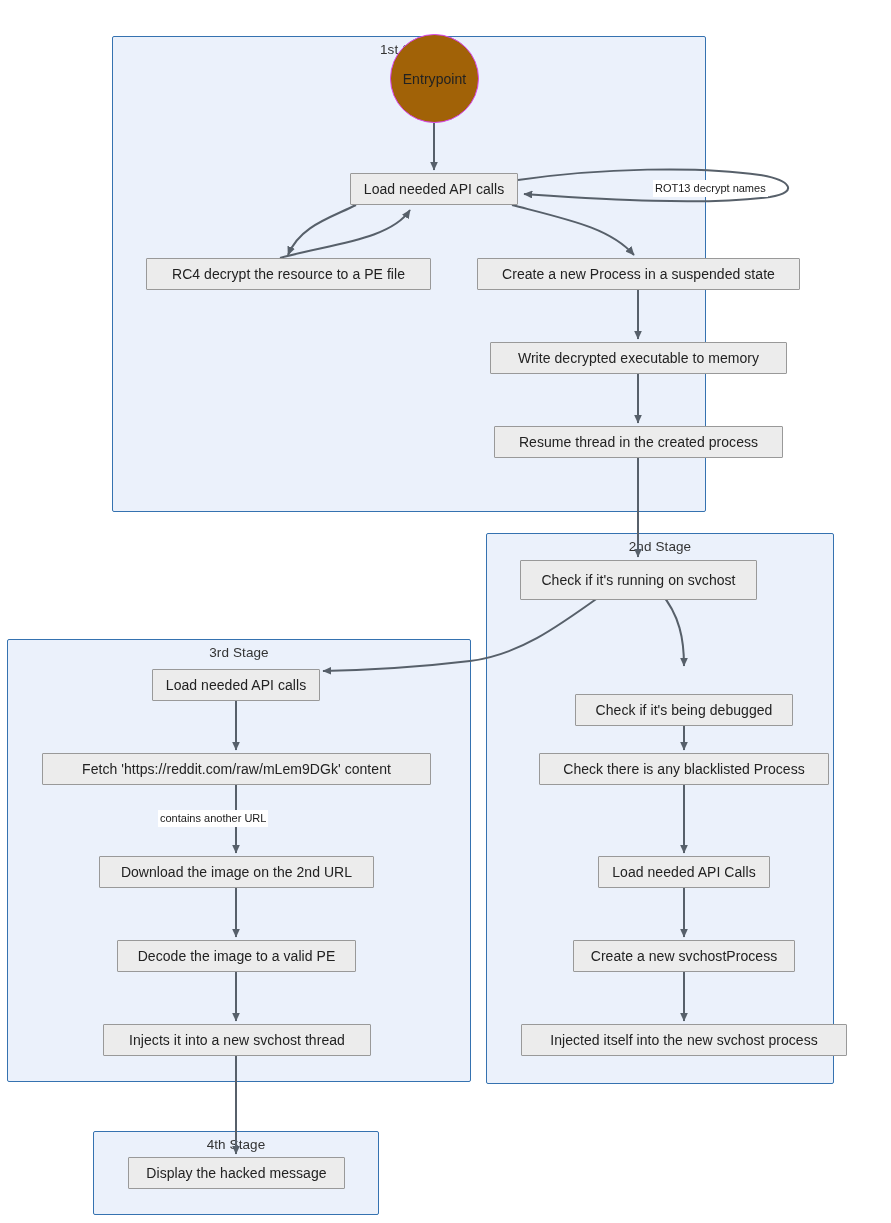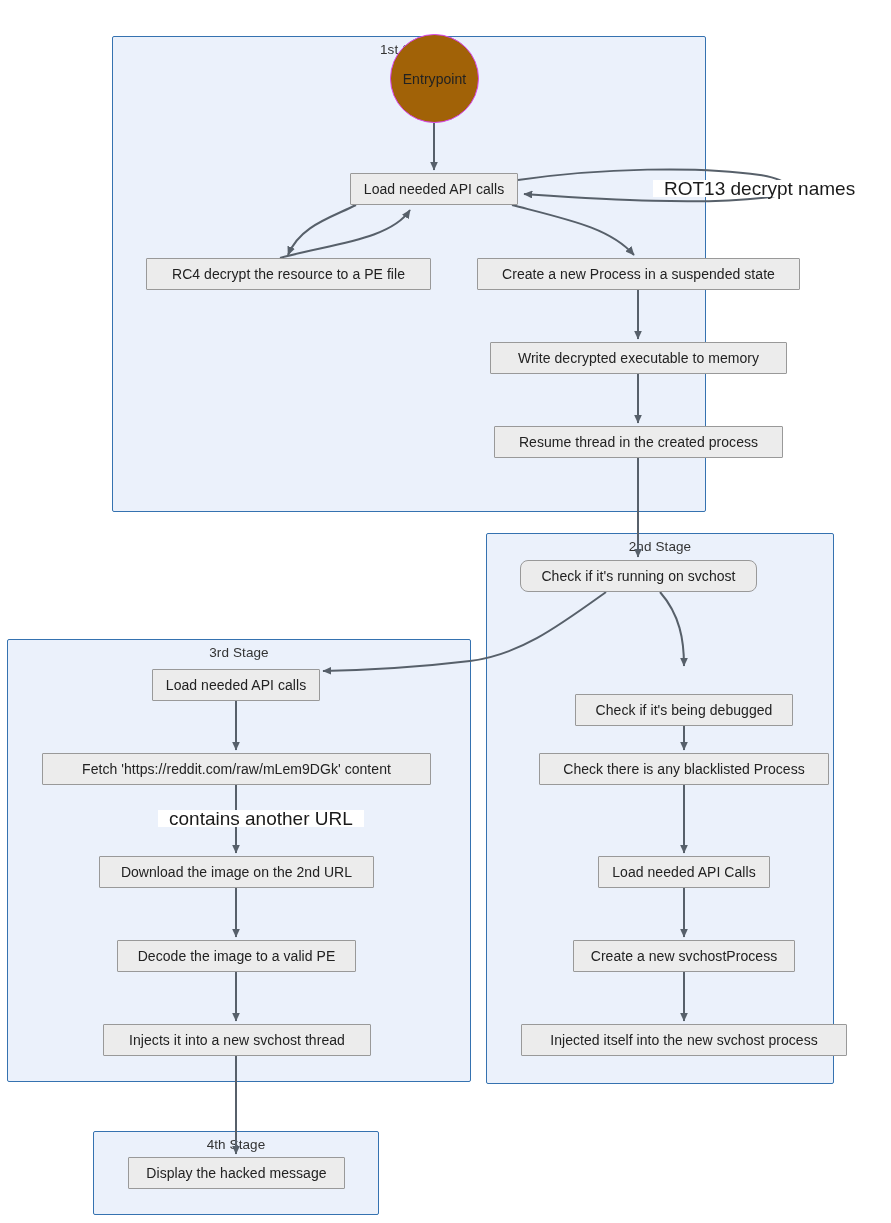--- a/index.html
+++ b/index.html
@@ -58,24 +58,24 @@
     letter-spacing: 0.05px;
   }
   .node.ellipse {
     border-radius: 50%;
     background: #a16207;
     border: 1px solid #d946ef;
   }
   .edge-label {
     position: absolute;
     background: #ffffff;
-    font-size: 19px;
+    font-size: 11px;
     color: #1a1a1a;
     white-space: nowrap;
-    padding: 0 11px;
+    padding: 0 2px;
     line-height: 17px;
   }
 </style>
 </head>
 <body>
 
 <div id="canvas">
 
   <div class="cluster" style="left:112px; top:8px; width:594px; height:476px;margin-top:28px;">
     <div class="cluster-label">1st Stage</div>
@@ -158,21 +158,21 @@
   </div>
 
   <div class="node" style="left:490px; top:342px; width:297px; height:32px;text-align:right;">
     <span>Write decrypted executable to memory</span>
   </div>
 
   <div class="node" style="left:494px; top:426px; width:289px; height:32px;">
     <span>Resume thread in the created process</span>
   </div>
 
-  <div class="node" style="left:520px; top:560px; width:237px; height:32px;border-radius:8px;">
+  <div class="node" style="left:520px; top:560px; width:237px; height:40px;">
     <span>Check if it's running on svchost</span>
   </div>
 
   <div class="node" style="left:575px; top:694px; width:218px; height:32px;">
     <span>Check if it's being debugged</span>
   </div>
 
   <div class="node" style="left:539px; top:753px; width:290px; height:32px;">
     <span>Check there is any blacklisted Process</span>
   </div>

